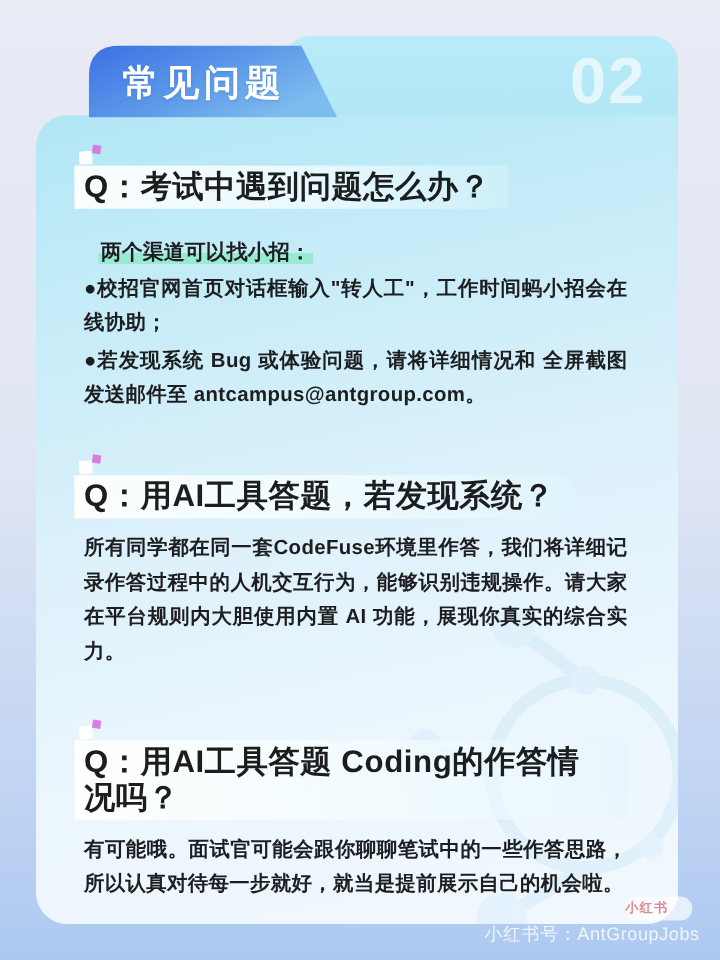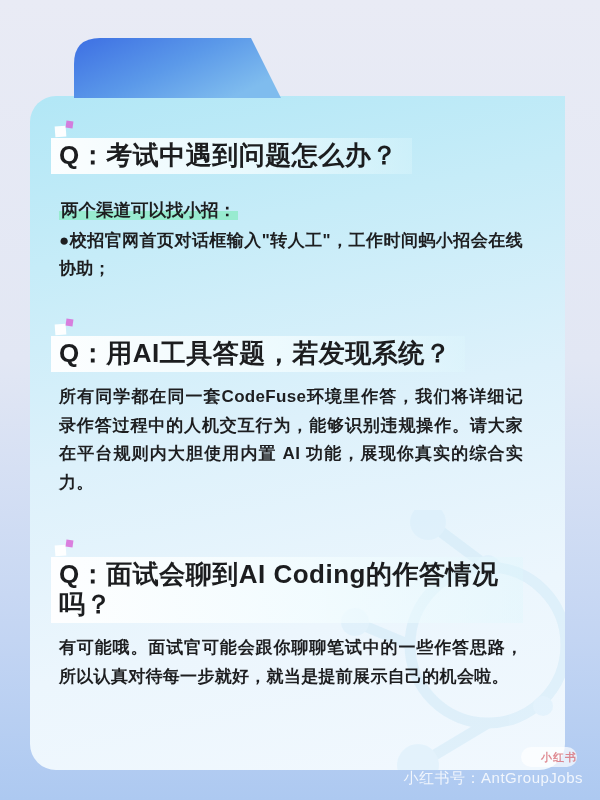--- a/index.html
+++ b/index.html
@@ -25,21 +25,21 @@
 
   
   .card {
     position: absolute; left: 30px; top: 96px; width: 535px; height: 674px;
     background: linear-gradient(168deg, #b2e7f6 0%, #c6ecf8 22%, #ddf1fb 48%, #ecf6fd 75%, #f1f8fe 100%);
     border-radius: 26px 0 26px 26px;
     overflow: hidden;
   }
   .card-content {
     position: relative; z-index: 2;
-    padding: 30px 42px 0 29px;
+    padding: 30px 42px 0 40px;
   }
 
   
   .tab-blue {
     position: absolute; left: 74px; top: 38px; width: 207px; height: 60px; z-index: 3;
   }
   .tab-blue svg { position: absolute; left: 0; top: 0; }
   .tab-blue .tab-title {
     position: absolute; left: 28px; top: 11px;
     font-size: 30px; font-weight: 700; color: #ffffff; letter-spacing: 4px;
@@ -62,54 +62,58 @@
   }
   .decor-pink {
     position: absolute; left: 7px; top: -17px; width: 7px; height: 7px;
     background: #d86ad8; opacity: 0.85; transform: rotate(8deg);
   }
 
   .intro { margin-top: 24px; font-size: 17.5px; font-weight: 700; color: #1d1e20; }
   .mint-hl {
     background: linear-gradient(to top, #98ebd0 0%, #98ebd0 46%, rgba(152,235,208,0) 46%);
     padding: 0 2px;
+    margin-left: 12px;
   }
 
   .bullet, .answer {
     font-size: 17px; line-height: 27.5px; font-weight: 600; color: #1d1e20;
     letter-spacing: 0.3px; text-align: justify;
   }
   .bullet { margin-top: 5px; }
   .answer { margin-top: 11px; line-height: 28.5px; }
 
   .sect-2 { margin-top: 42px; }
   .sect-3 { margin-top: 48px; }
 
   
   .molecule { position: absolute; right: -18px; bottom: -10px; z-index: 1; opacity: 0.5; }
 
   
   .xhs-badge {
     position: absolute; right: 23px; top: 747px; z-index: 4;
     width: 56px; height: 20px; border-radius: 10px;
     background: rgba(255,255,255,0.68);
-    font-size: 11px; line-height: 20px; text-align: right;
+    font-size: 11px; line-height: 20px; text-align: left;
     color: rgba(214,100,110,0.75); font-weight: 700; letter-spacing: 1px;
   }
   .footer-account {
     position: absolute; right: 17px; top: 769px; z-index: 4;
     font-size: 15px; font-weight: 400; color: rgba(255,255,255,0.82);
     letter-spacing: 0.5px;
   }
 </style>
 </head>
 <body>
 
 <div class="page">
 
+  <div class="tab-cyan">
+    <div class="page-num">02</div>
+  </div>
 
   <div class="card">
     <svg class="molecule" width="250" height="270" viewBox="0 0 250 270">
       <g stroke="#cfe9f7" stroke-width="11" fill="none">
         <circle cx="155" cy="135" r="78"></circle>
         <path d="M155 57 L95 12"></path>
         <path d="M155 213 L85 255"></path>
         <path d="M77 135 L22 112"></path>
         <path d="M233 135 L255 142"></path>
       </g>
@@ -125,52 +129,54 @@
     <div class="card-content">
 
       <div class="q-section sect-1">
         <div class="q-heading-wrap">
           <span class="decor-white"></span>
           <span class="decor-pink"></span>
           <h2 class="q-heading">Q：考试中遇到问题怎么办？</h2>
         </div>
         <p class="intro"><span class="mint-hl">两个渠道可以找小招：</span></p>
         <p class="bullet">●校招官网首页对话框输入"转人工"，工作时间蚂小招会在线协助；</p>
+        <p class="bullet">●若发现系统 Bug 或体验问题，请将详细情况和 全屏截图 发送邮件至 antcampus@antgroup.com。</p>
       </div>
 
       <div class="q-section sect-2">
         <div class="q-heading-wrap">
           <span class="decor-white"></span>
           <span class="decor-pink"></span>
           <h2 class="q-heading">Q：用AI工具答题，若发现系统？</h2>
         </div>
         <p class="answer">所有同学都在同一套CodeFuse环境里作答，我们将详细记录作答过程中的人机交互行为，能够识别违规操作。请大家在平台规则内大胆使用内置 AI 功能，展现你真实的综合实力。</p>
       </div>
 
       <div class="q-section sect-3">
         <div class="q-heading-wrap">
           <span class="decor-white"></span>
           <span class="decor-pink"></span>
-          <h2 class="q-heading">Q：面试会聊到AI Coding的作答情况吗？</h2>
+          <h2 class="q-heading">Q：用AI工具答题 Coding的作答情况吗？</h2>
         </div>
         <p class="answer">有可能哦。面试官可能会跟你聊聊笔试中的一些作答思路，所以认真对待每一步就好，就当是提前展示自己的机会啦。</p>
       </div>
 
     </div>
   </div>
 
   <div class="tab-blue">
     <svg width="207" height="60" viewBox="0 0 207 60">
       <defs>
         <linearGradient id="bluegrad" x1="0" y1="0" x2="1" y2="0.6">
           <stop offset="0" stop-color="#3d6fe3"></stop>
           <stop offset="0.55" stop-color="#5b99e9"></stop>
           <stop offset="1" stop-color="#7fbcee"></stop>
         </linearGradient>
       </defs>
       <path d="M26,0 L177,0 L207,60 L0,60 L0,26 Q0,0 26,0 Z" fill="url(#bluegrad)"></path>
     </svg>
+    <span class="tab-title">常见问题</span>
   </div>
 
   <div class="xhs-badge">小红书</div>
   <div class="footer-account">小红书号：AntGroupJobs</div>
 
 </div>
 
 </body></html>

